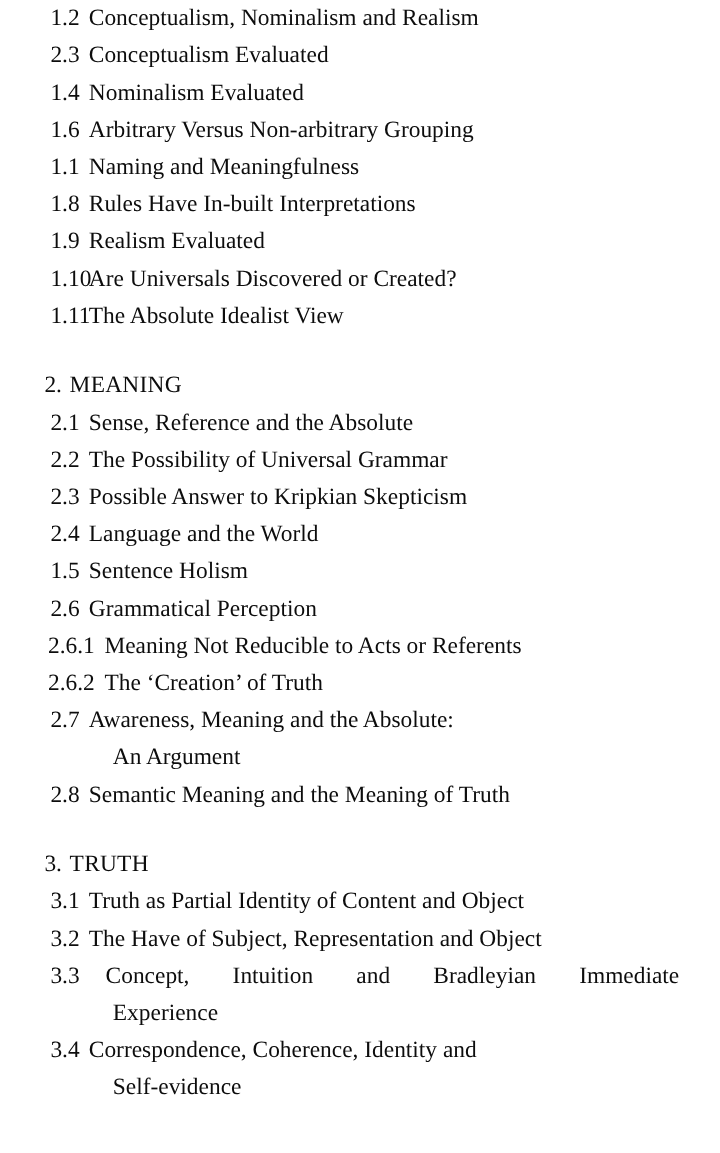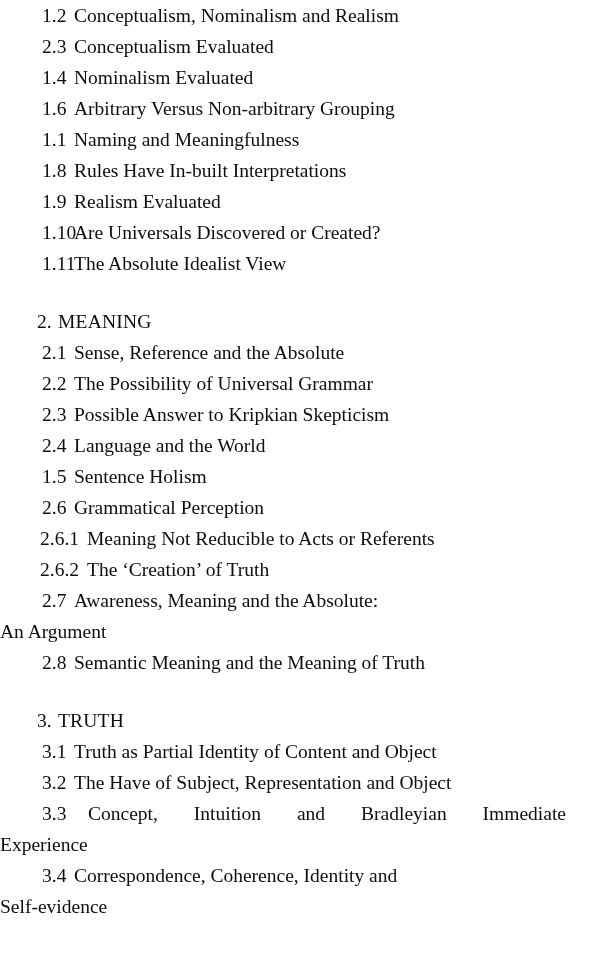--- a/index.html
+++ b/index.html
@@ -62,20 +62,21 @@
   .row.subsub {
     padding-left: 40px;
   }
   .row.subsub .num {
     width: 47px;
     flex: 0 0 47px;
   }
 
   
   .row.cont {
+    padding-left: 94px;
   }
 
   
   .row.justified .txt {
     display: inline-block;
     width: 478px;
     white-space: normal;
     text-align: justify;
     text-align-last: justify;
     margin-left: 14px;

